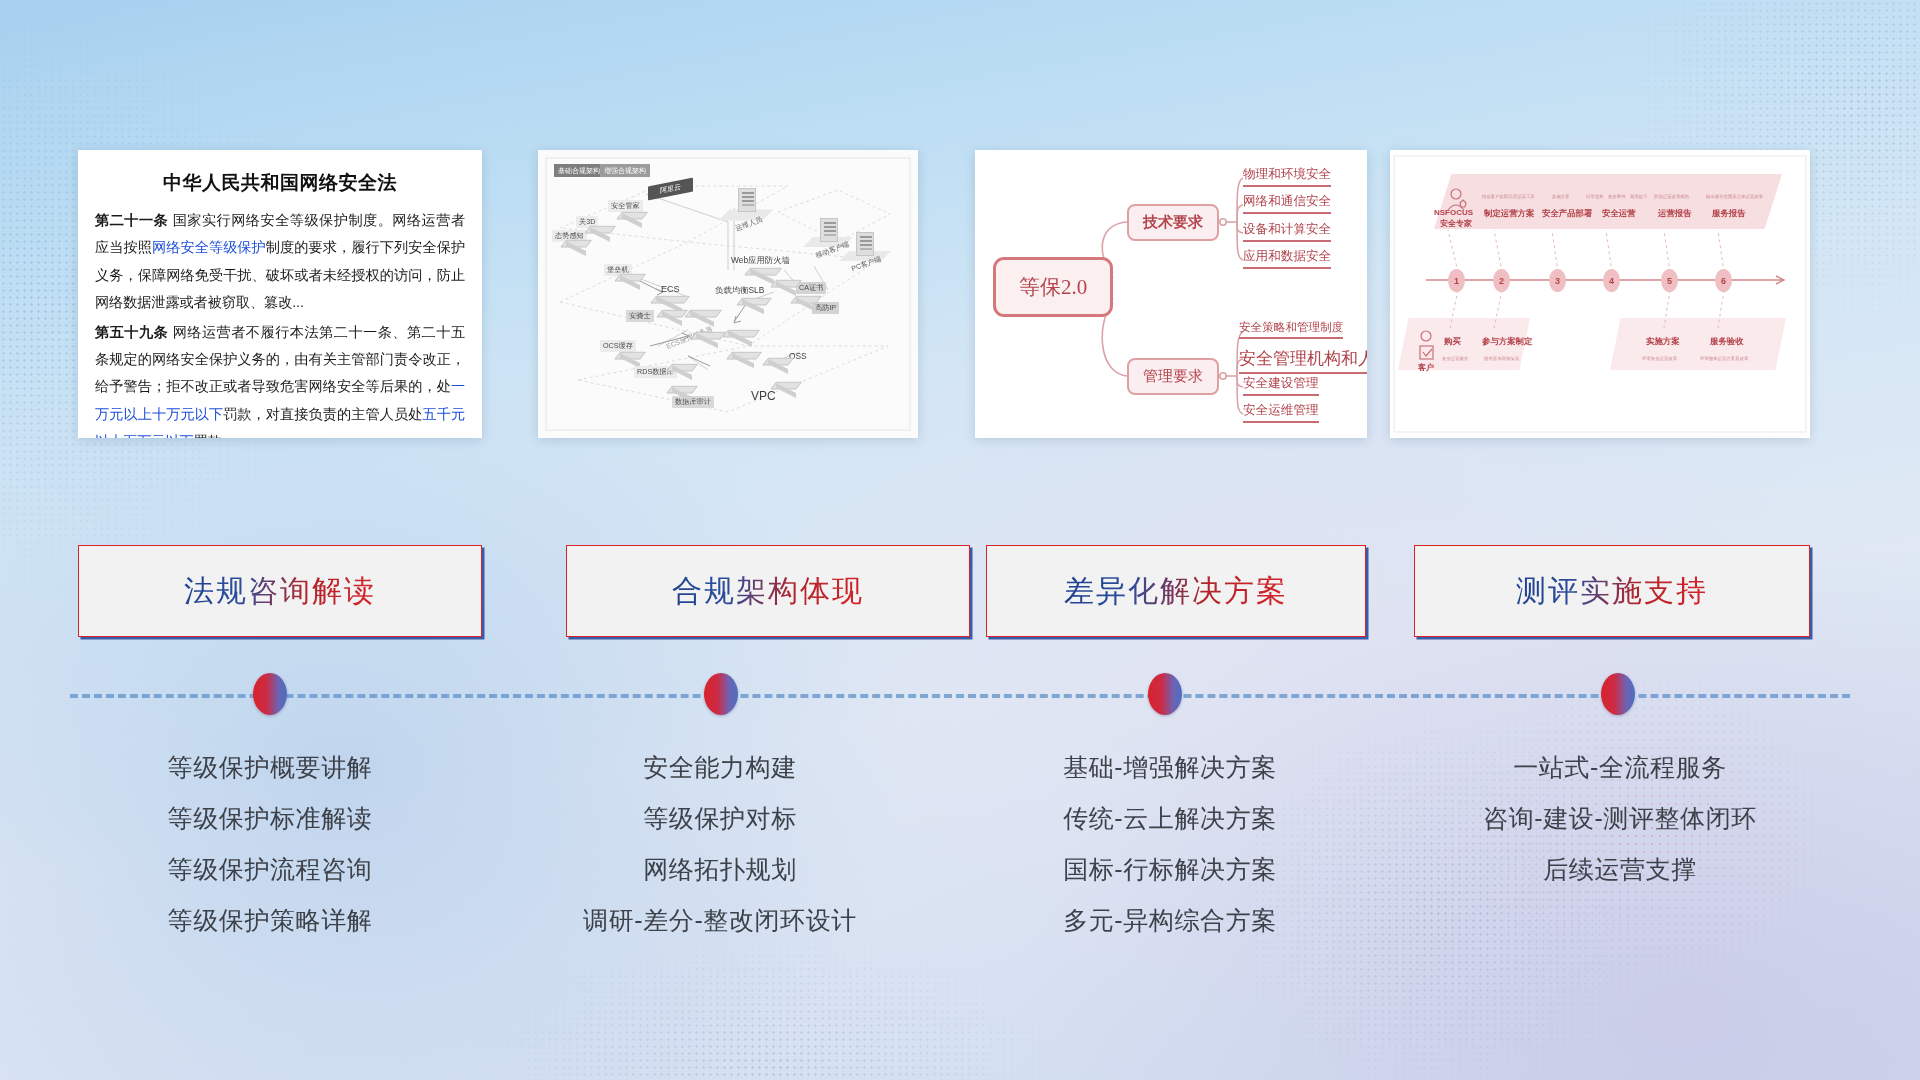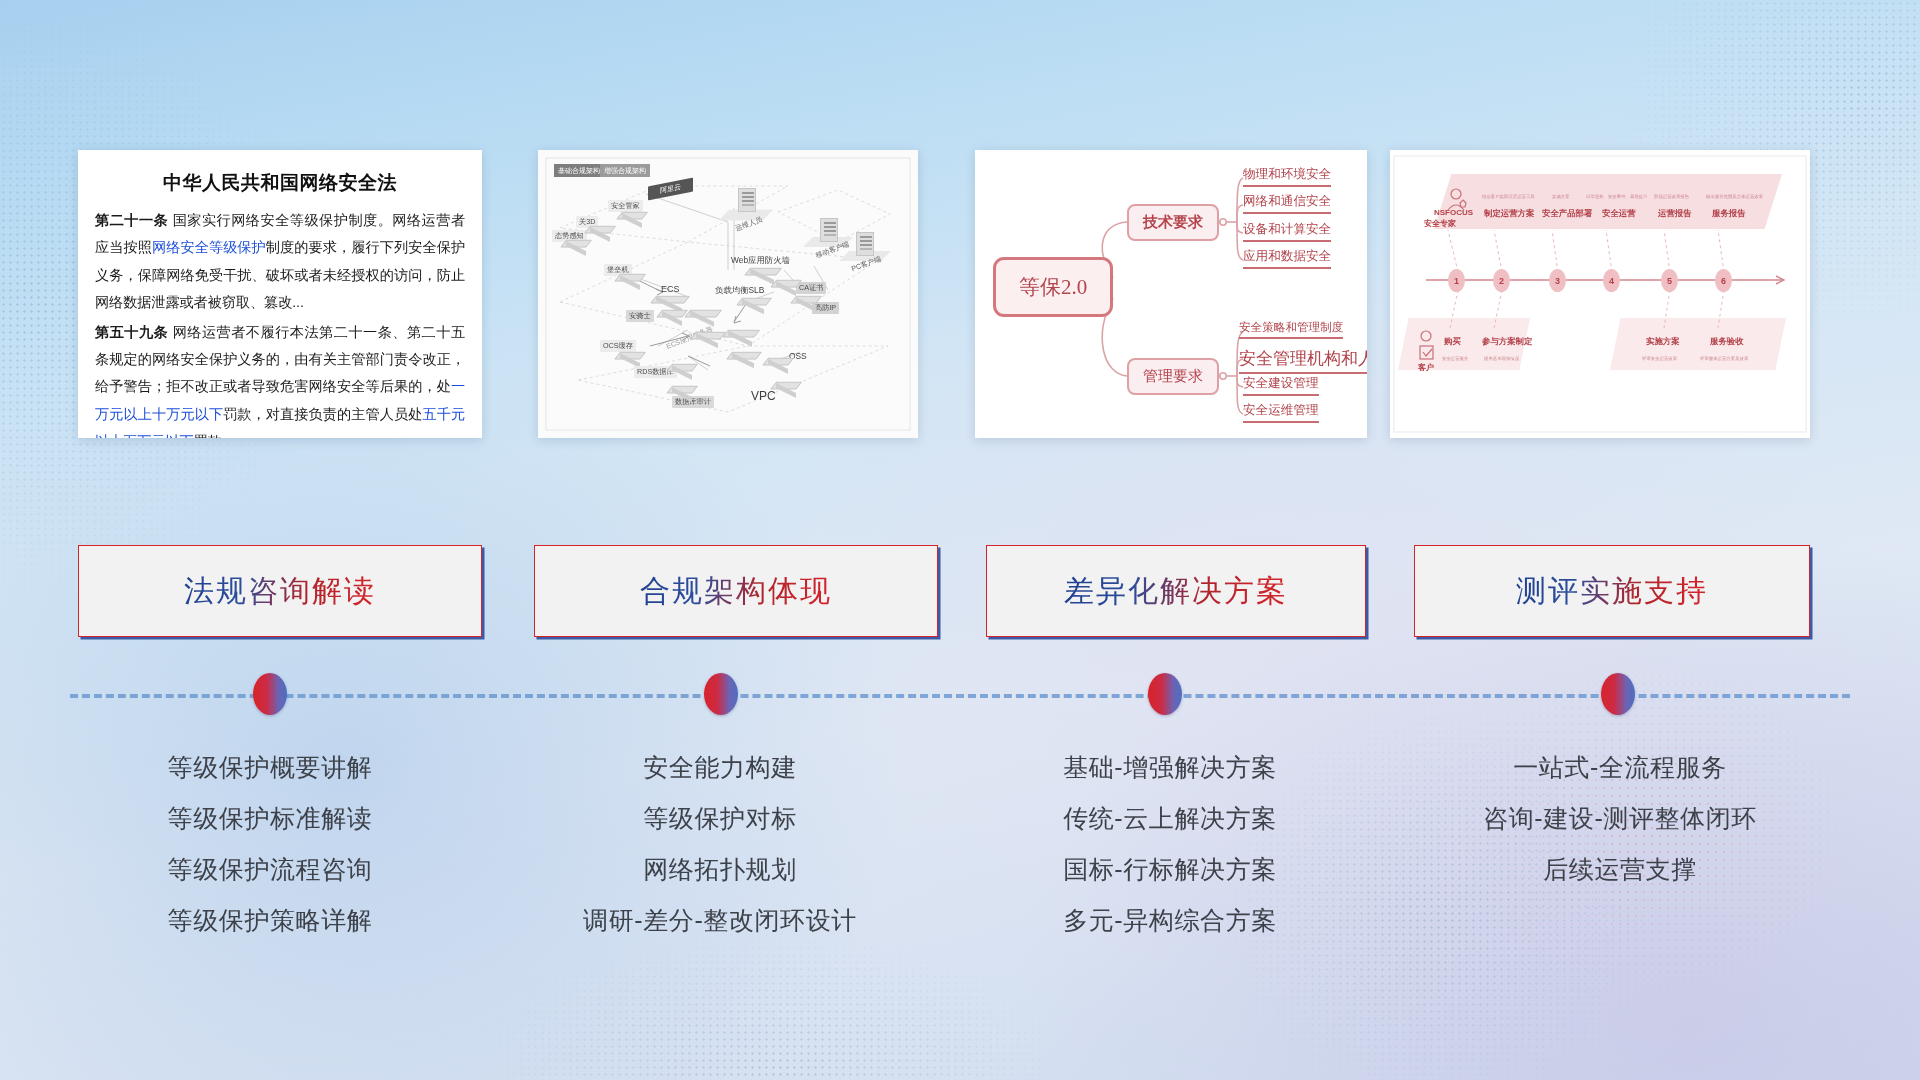--- a/index.html
+++ b/index.html
@@ -114,21 +114,21 @@
   }
 
   
   .titles{ position:absolute; left:0; top:545px; width:1920px; height:100px; }
   .tbox{
     position:absolute; top:0; height:92px; background:#f2f2f2;
     border:1.6px solid #d8232a; box-shadow:2.5px 2.5px 0 0 #3a5ba8;
     display:flex; align-items:center; justify-content:center;
   }
   #t1{ left:78px;  width:404px; }
-  #t2{ left:534px; width:404px;text-align:center; }
+  #t2{ left:566px; width:404px;text-align:center; }
   #t3{ left:986px; width:380px; }
   #t4{ left:1414px;width:396px; }
   .tbox span{
     font-size:30px; font-weight:500; letter-spacing:2px;
     background:linear-gradient(100deg,#1f3f8f 0%,#2c4d9c 30%,#b0252c 62%,#d8232a 100%);
     -webkit-background-clip:text; background-clip:text;
     -webkit-text-fill-color:transparent; color:#b0252c;
   }
 
   
@@ -394,21 +394,21 @@
           <path d="M73 50 l3 3 l-1 4 l-4 0 l-1 -4 z"></path>
         </g>
         <g stroke="#c96f78" stroke-width="1.2" fill="none">
           <circle cx="36" cy="186" r="5"></circle>
           <rect x="30" y="196" width="13" height="13"></rect>
           <path d="M33 202 l3 4 l6 -7"></path>
         </g>
       </svg>
 
       <div class="ns-t" style="left:44px; top:58px; font-size:8px; font-weight:bold;">NSFOCUS</div>
-      <div class="ns-t" style="left:34px; top:68px; font-size:8px; font-weight:bold;">安全专家</div>
+      <div class="ns-t" style="left:50px; top:68px; font-size:8px; font-weight:bold;">安全专家</div>
       <div class="ns-t" style="left:28px; top:212px; font-size:8px; font-weight:bold;">客户</div>
 
       <div class="ns-t ns-sub" style="left:92px; top:44px;">结合客户实际沉淀运营工具</div>
       <div class="ns-t ns-step" style="left:94px; top:58px;">制定运营方案</div>
       <div class="ns-t ns-sub" style="left:162px; top:44px;">实施方案</div>
       <div class="ns-t ns-step" style="left:152px; top:58px;">安全产品部署</div>
       <div class="ns-t ns-sub" style="left:196px; top:44px;">日常巡检、安全事件、高危处置</div>
       <div class="ns-t ns-step" style="left:212px; top:58px;">安全运营</div>
       <div class="ns-t ns-sub" style="left:264px; top:44px;">阶段运营效果报告</div>
       <div class="ns-t ns-step" style="left:268px; top:58px;">运营报告</div>

